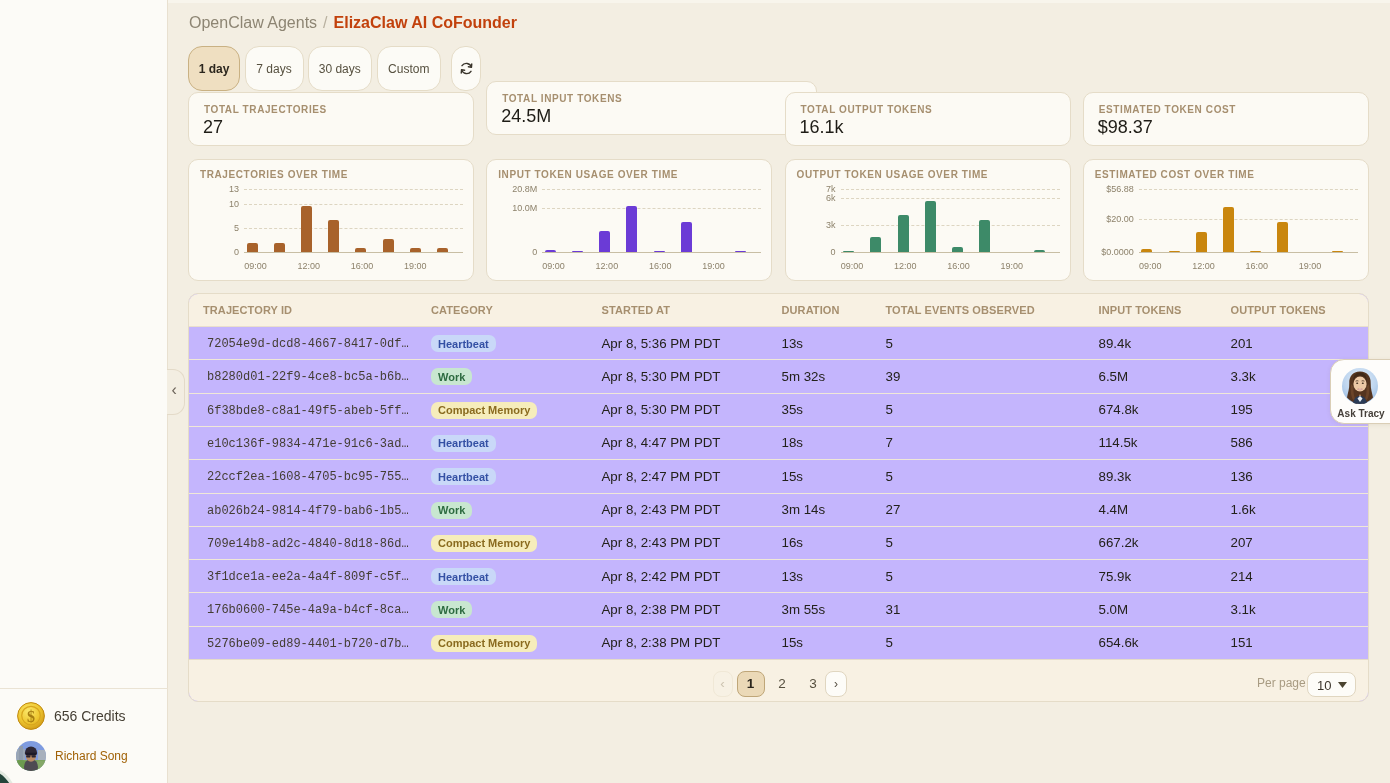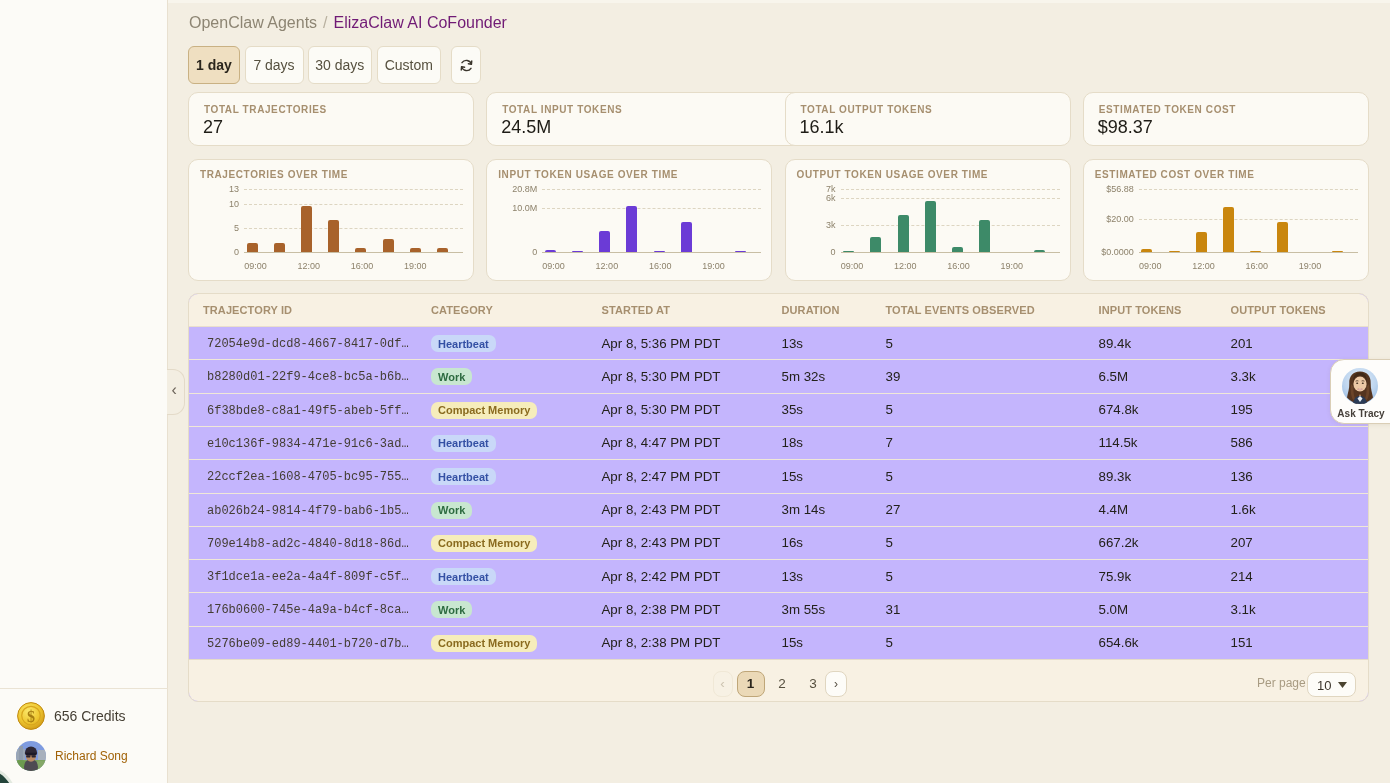--- a/index.html
+++ b/index.html
@@ -17,23 +17,23 @@
 .creditrow{position:absolute;left:17px;top:702px;height:27px}
 .credittxt{position:absolute;left:54px;top:708px;font-size:14px;color:#453F34}
 .userav{position:absolute;left:16px;top:741px;width:30px;height:30px;border-radius:50%;overflow:hidden}
 .usertxt{position:absolute;left:55px;top:749px;font-size:12px;color:#a16207}
 
 .ctab{position:absolute;left:167px;top:369px;width:18px;height:46px;background:#F3EEE2;border:1px solid #E3DAC8;border-left:none;border-radius:0 12px 12px 0}
 .ctab span{position:absolute;left:4.5px;top:11px;font-size:16px;color:#6B6359}
 
 .crumb{position:absolute;left:189px;top:14px;font-size:16px;color:#8D8573}
 .crumb .sep{color:#B9B1A0;padding:0 6px}
-.crumb b{color:#701a75;font-weight:400}
+.crumb b{color:#c2410c;font-weight:700}
 .btnrow{position:absolute;left:188px;top:46px;height:31px}
-.btn{position:absolute;top:0;height:38px;border-radius:6px;font-size:14px;display:flex;align-items:center;justify-content:center;color:#56503F;background:#FCFBF6;border:1px solid #E5DCC7}
+.btn{position:absolute;top:0;height:45px;border-radius:14px;font-size:12px;display:flex;align-items:center;justify-content:center;color:#56503F;background:#FCFBF6;border:1px solid #E5DCC7}
 .btn.active{background:#EFDFC1;border-color:#C9B183;color:#2B261D;font-weight:700}
 
 .card{position:absolute;background:#FCFAF4;border:1px solid #E5DCC8;border-radius:10px}
 .statlabel{position:absolute;left:15px;top:11px;font-size:10px;font-weight:700;letter-spacing:.6px;color:#A68F6F}
 .statval{position:absolute;left:14px;top:24px;font-size:18px;font-weight:400;color:#1E1C16}
 .ctitle{position:absolute;left:11px;top:9px;font-size:10px;font-weight:700;letter-spacing:.6px;color:#A68F6F}
 .gline{position:absolute;left:55px;width:219px;border-top:1px dashed #DDD5C1;height:0}
 .gaxis{position:absolute;left:55px;width:219px;border-top:1px solid #C8BEA4;height:0}
 .ylab{position:absolute;width:46px;text-align:right;font-size:9px;color:#8D826B}
 .xlab{position:absolute;width:40px;text-align:center;font-size:9px;color:#8D826B;top:100.5px}
@@ -74,21 +74,21 @@
 <path d="M2.8 9.5 A5.6 5.6 0 0 0 12.8 11"></path>
 <path d="M13.6 3.2 L13.3 6.6 L10 6.2" stroke-linejoin="round"></path>
 <path d="M2.4 12.8 L2.7 9.4 L6 9.8" stroke-linejoin="round"></path>
 </svg>
     </div>
   </div>
 <div class="card" style="left:188.0px;top:92px;width:286.25px;height:54px">
     <div class="statlabel">TOTAL TRAJECTORIES</div>
     <div class="statval">27</div>
   </div>
-<div class="card" style="left:486.2px;top:92px;width:331px;height:54px">
+<div class="card" style="left:486.2px;top:81px;width:331px;height:54px">
     <div class="statlabel">TOTAL INPUT TOKENS</div>
     <div class="statval">24.5M</div>
   </div>
 <div class="card" style="left:784.5px;top:92px;width:286.25px;height:54px">
     <div class="statlabel">TOTAL OUTPUT TOKENS</div>
     <div class="statval">16.1k</div>
   </div>
 <div class="card" style="left:1082.8px;top:92px;width:286.25px;height:54px">
     <div class="statlabel">ESTIMATED TOKEN COST</div>
     <div class="statval">$98.37</div>

